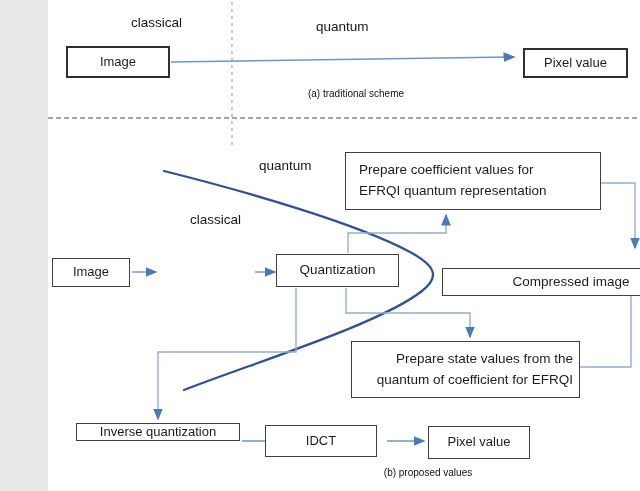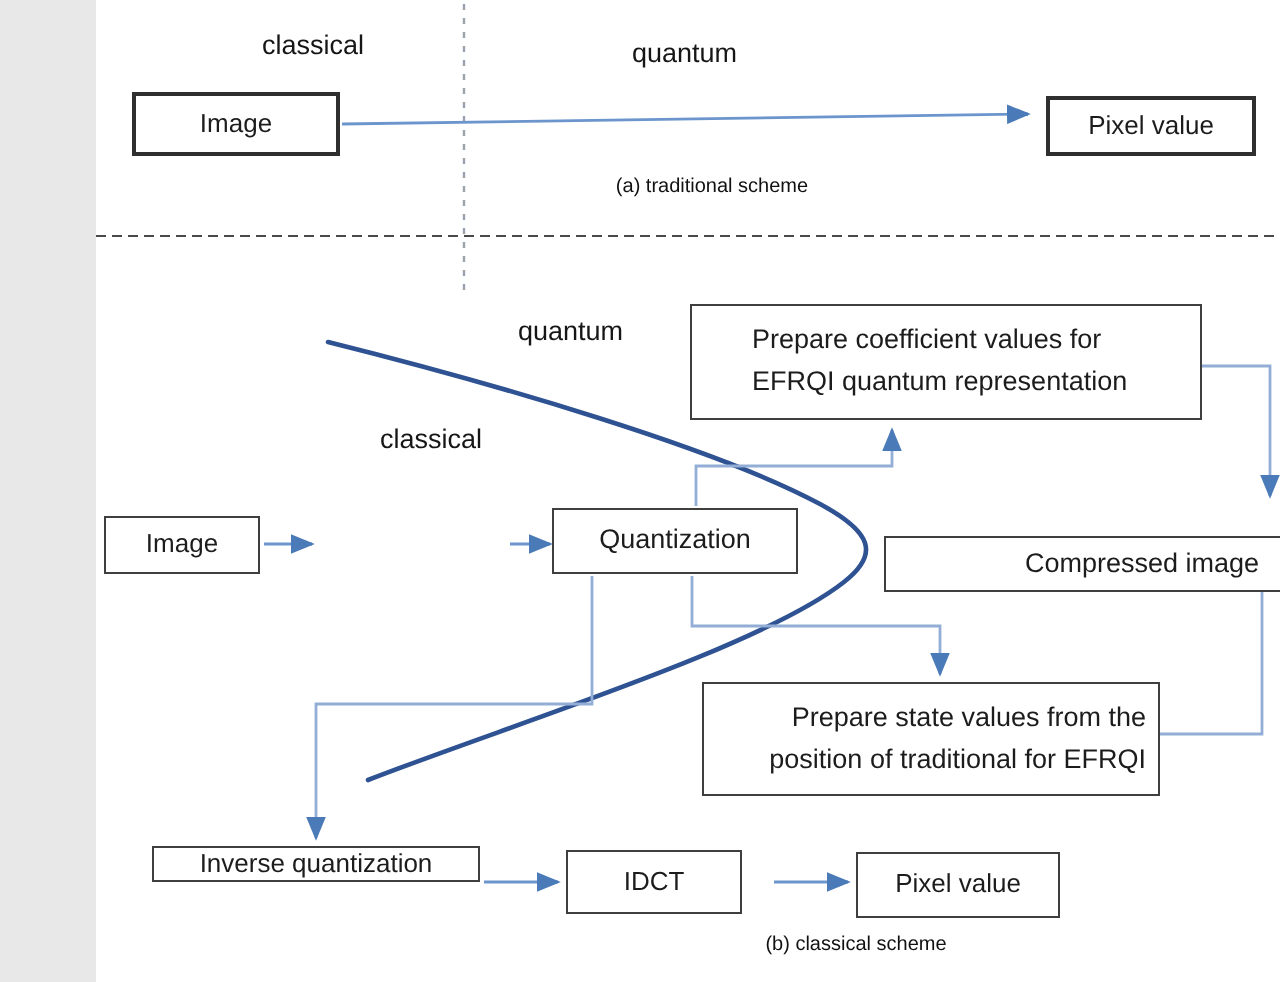--- a/index.html
+++ b/index.html
@@ -21,21 +21,21 @@
     overflow:hidden;
     margin-left:48px;
   }
   .box{
     position:absolute;display:flex;align-items:center;justify-content:center;
     border:1.4px solid var(--border);background:#fff;
     font-size:13px;line-height:1.25;box-sizing:border-box;
   }
   .box.heavy{border-width:2px;border-color:var(--border-a);}
   .box.multiline{flex-direction:column;align-items:flex-start;justify-content:center;
-    text-align:left;padding:4px 8px 4px 30px;font-size:13.5px;line-height:1.55;}
+    text-align:left;padding:4px 8px 4px 13px;font-size:13.5px;line-height:1.55;}
   .box.multiline.centered{align-items:center;text-align:center;padding:4px 6px;}
   .region-label{
     position:absolute;font-size:13.5px;color:#161616;white-space:nowrap;
   }
   .caption{
     position:absolute;font-size:10px;color:#111;white-space:nowrap;
     transform:translateX(-50%);
   }
   svg.overlay{position:absolute;left:0;top:0;width:640px;height:491px;pointer-events:none;}
   svg .arrow{stroke:var(--arrow);stroke-width:1.4;fill:none;}
@@ -91,22 +91,22 @@
     <span>Prepare coefficient values for</span>
     <span>EFRQI quantum representation</span>
   </div>
 
   <div class="box" style="left:4px;top:258px;width:78px;height:29px;">Image</div>
   <div class="box" style="left:228px;top:254px;width:123px;height:33px;font-size:13.5px;">Quantization</div>
   <div class="box" style="left:394px;top:268px;width:258px;height:28px;font-size:13.5px;">Compressed image</div>
 
   <div class="box multiline centered" style="left:303px;top:341px;width:229px;height:57px;align-items:flex-end;">
     <span>Prepare state values from the</span>
-    <span>position of traditional for EFRQI</span>
+    <span>quantum of coefficient for EFRQI</span>
   </div>
 
   <div class="box" style="left:28px;top:423px;width:164px;height:18px;">Inverse quantization</div>
-  <div class="box" style="left:235px;top:425px;width:88px;height:32px;">IDCT</div>
+  <div class="box" style="left:217px;top:425px;width:112px;height:32px;">IDCT</div>
   <div class="box" style="left:380px;top:426px;width:102px;height:33px;">Pixel value</div>
 
-  <div class="caption" style="left:380px;top:467px;">(b)  classical scheme</div>
+  <div class="caption" style="left:380px;top:467px;">(b)  proposed values</div>
 
 </div>
 
 </body></html>

